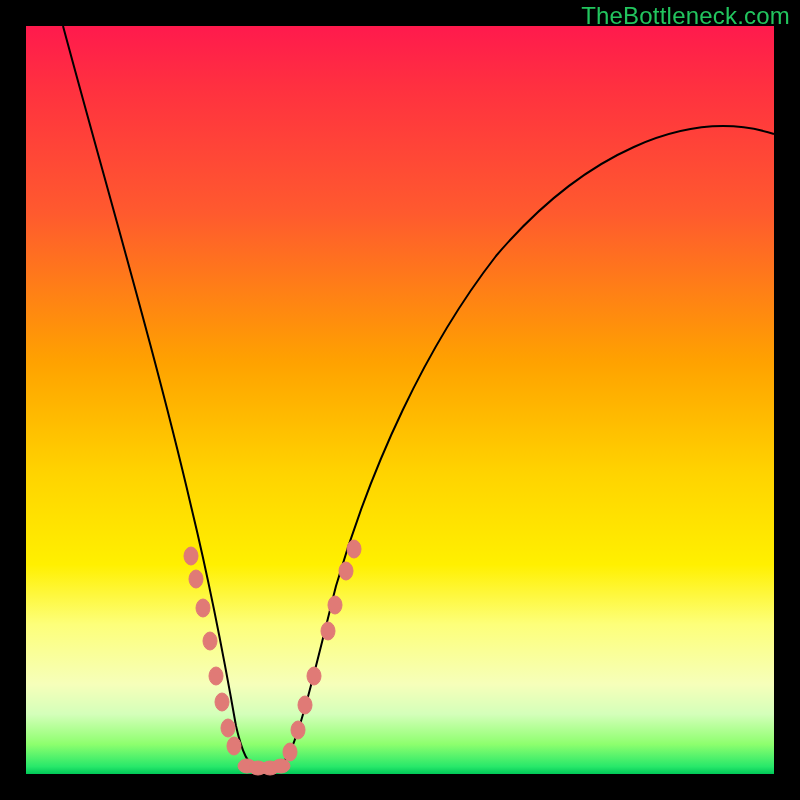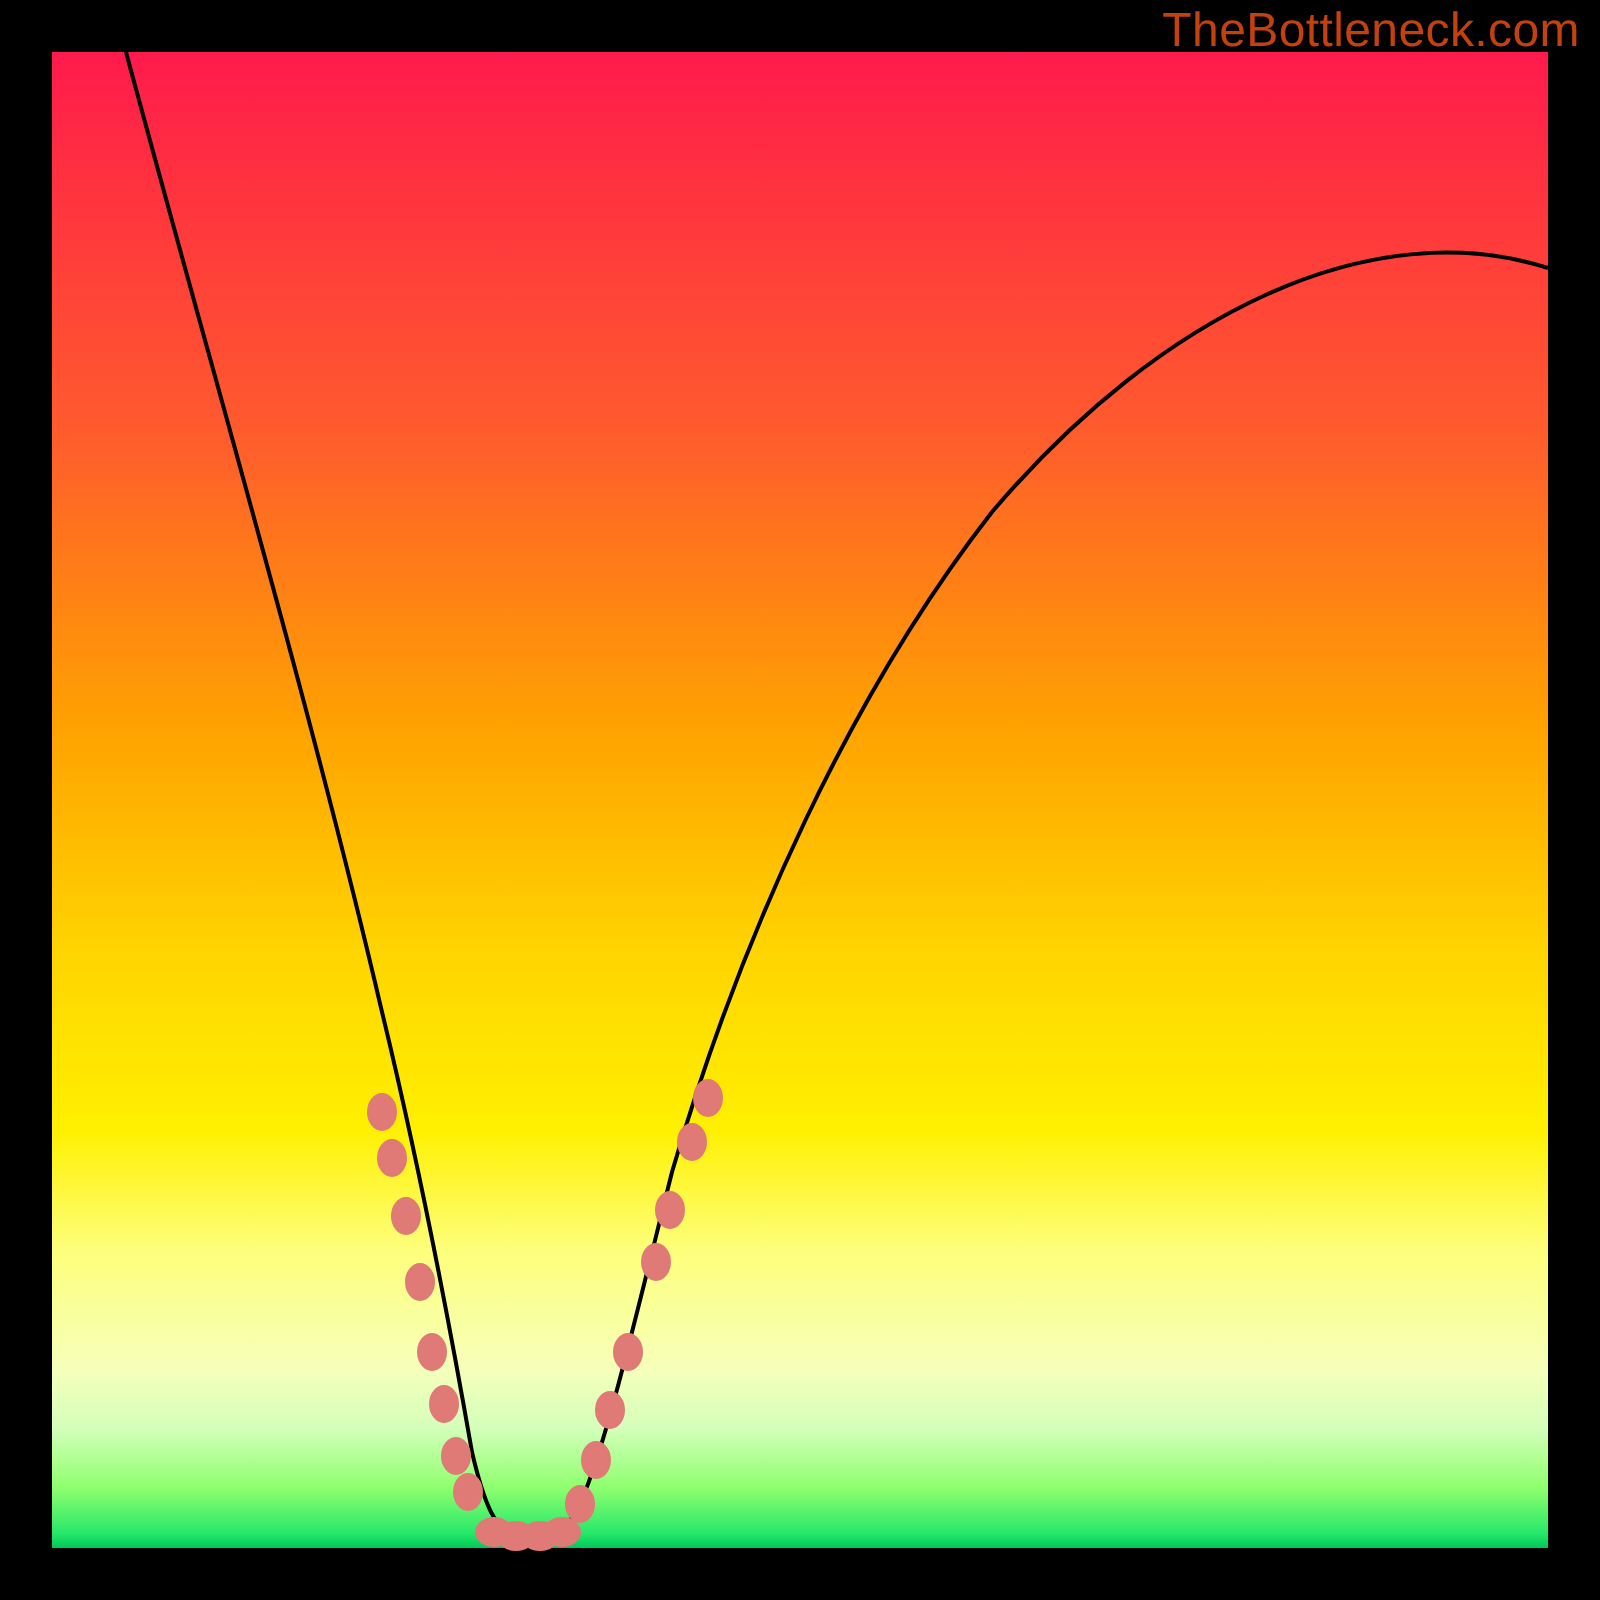--- a/index.html
+++ b/index.html
@@ -40,21 +40,21 @@
       #8eff6e 96%,
       #28e86a 99%,
       #00c858 100%
     );
   }
   .watermark {
     position: absolute;
     top: 2px;
     right: 10px;
     font-size: 24px;
-    color: #c2410c;
+    color: #22c55e;
     font-weight: 500;
     letter-spacing: 0.2px;
     user-select: none;
   }
   svg.curves {
     position: absolute;
     left: 0;
     top: 0;
     width: 748px;
     height: 748px;

